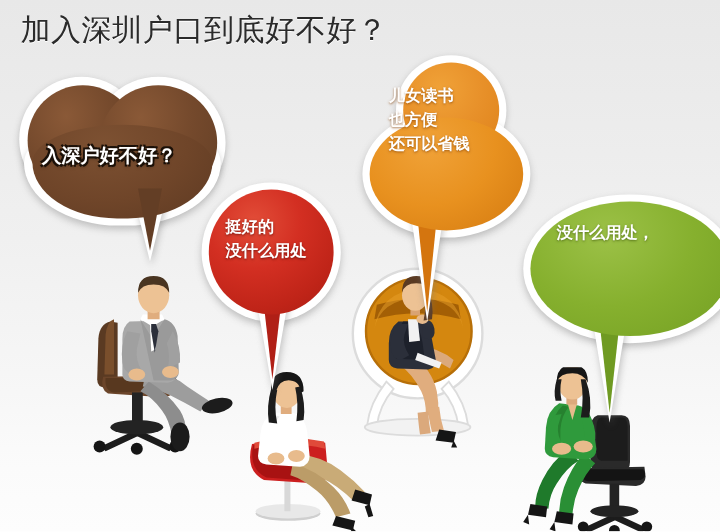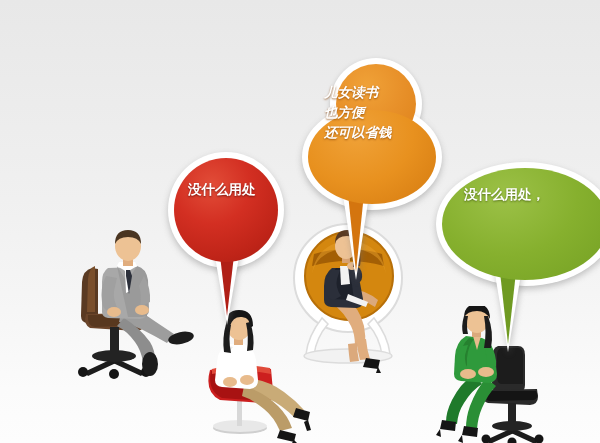--- a/index.html
+++ b/index.html
@@ -126,21 +126,21 @@
     background: radial-gradient(circle at 36% 26%, #e24d38 0%, #d32f22 38%, #bf2418 72%, #a81d13 100%);
     z-index: 4;
   }
   #bub-red .txt {
     left: 20px; top: 28px; width: 100px;
     font-size: 13.5px;
     text-shadow: 0 1px 2px rgba(90,10,5,0.75);
   }
 
   
-  #bub-orange { left: 302px; top: 58px; width: 140px; height: 230px; font-style: italic; }
+  #bub-orange { left: 302px; top: 46px; width: 140px; height: 230px; }
   #bub-orange .halo-t {
     position: absolute; left: 28px; top: 0; width: 92px; height: 92px;
     border-radius: 50%; background: #ffffff;
     box-shadow: 0 2px 5px rgba(120,120,120,0.40);
   }
   #bub-orange .halo-b {
     position: absolute; left: 0; top: 46px; width: 140px; height: 106px;
     border-radius: 50%; background: #ffffff;
     box-shadow: 0 3px 6px rgba(120,120,120,0.42);
   }
@@ -216,28 +216,43 @@
   #fig-man      { left: 62px;  top: 222px; width: 140px; height: 160px; }
   #fig-woman-tan{ left: 192px; top: 308px; width: 130px; height: 135px; }
   #fig-woman-egg{ left: 292px; top: 222px; width: 118px; height: 155px; }
   #fig-woman-grn{ left: 424px; top: 306px; width: 132px; height: 137px; }
 </style>
 </head>
 <body>
 
 <div id="poster">
 
-
+  <div class="title">加入深圳户口到底好不好？</div>
+
+  <div class="bubble" id="bub-brown">
+    <div class="halo-l"></div>
+    <div class="halo-r"></div>
+    <div class="halo-b"></div>
+    <div class="tail-h"></div>
+    <div class="lobe-l"></div>
+    <div class="lobe-r"></div>
+    <div class="body"></div>
+    <div class="tail"></div>
+    <div class="txt">
+      <div>入深户好不好？</div>
+    </div>
+  </div>
 
   <div class="bubble" id="bub-red">
     <div class="halo"></div>
     <div class="tail-h"></div>
     <div class="tail"></div>
     <div class="disc"></div>
     <div class="txt">
+      <div>挺好的</div>
       <div>没什么用处</div>
     </div>
   </div>
 
   <div class="bubble" id="bub-orange">
     <div class="halo-t"></div>
     <div class="halo-b"></div>
     <div class="tail-h"></div>
     <div class="tail"></div>
     <div class="lobe-t"></div>

